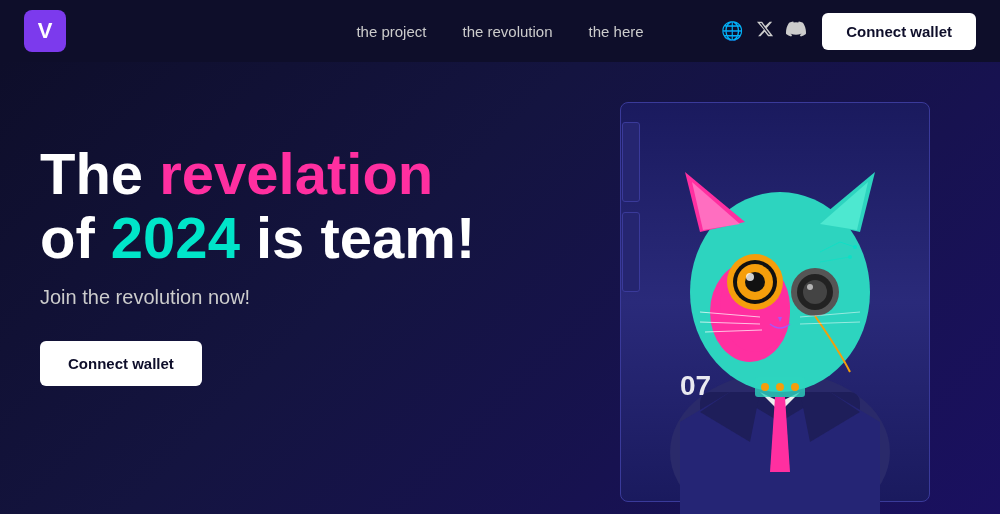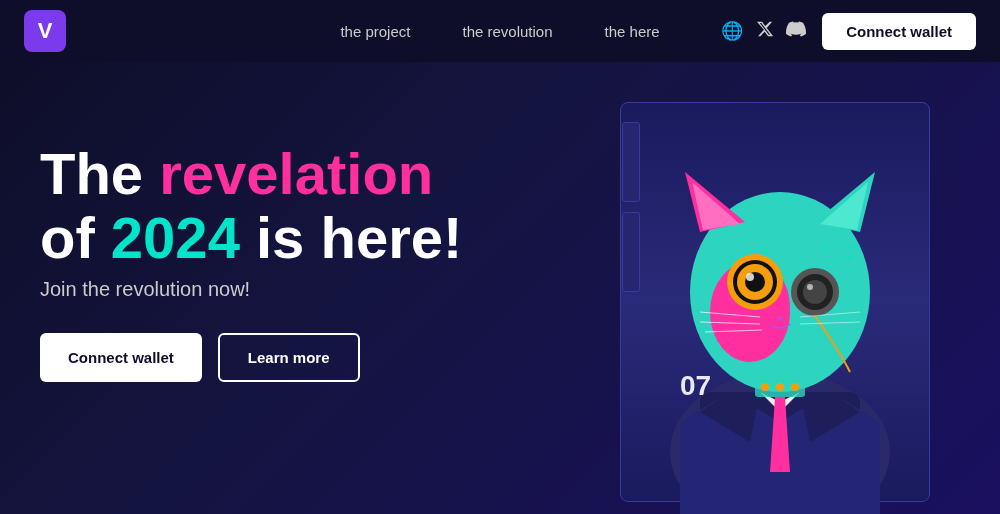--- a/index.html
+++ b/index.html
@@ -34,21 +34,21 @@
       align-items: center;
       justify-content: center;
       font-weight: 900;
       font-size: 22px;
       color: #fff;
     }
 
     .nav-links {
       display: flex;
       align-items: flex-start;
-      gap: 52px;
+      gap: 36px;
       position: absolute;
       left: 50%;
       transform: translateX(-50%);
     }
 
     .nav-link {
       color: #ccc;
       text-decoration: none;
       font-size: 15px;
       cursor: pointer;
@@ -99,21 +99,21 @@
     .hero-left {
       flex: 1;
       padding-top: 50px;
       max-width: 520px;
     }
 
     .hero-headline {
       font-size: 58px;
       font-weight: 900;
       line-height: 1.1;
-      margin-bottom: 8px;
+      margin-bottom: 16px;
     }
 
     .text-white { color: #ffffff; }
     .text-pink { color: #ff2fa0; }
     .text-cyan { color: #00e5c9; }
 
     .hero-sub {
       font-size: 20px;
       color: #ccc;
       margin-bottom: 32px;
@@ -220,26 +220,25 @@
       </span>
     </div>
     <button class="connect-wallet-btn">Connect wallet</button>
   </div>
 </nav>
 
 <section class="hero">
   <div class="hero-left">
     <h1 class="hero-headline">
       <span class="text-white">The </span><span class="text-pink">revelation</span><br>
-      <span class="text-white">of </span><span class="text-cyan">2024</span><span class="text-white"> is here!</span>
+      <span class="text-white">of </span><span class="text-cyan">2024</span><span class="text-white"> is team!</span>
     </h1>
     <p class="hero-sub">Join the revolution now!</p>
     <div class="hero-buttons">
       <button class="btn-connect">Connect wallet</button>
-      <button class="btn-learn">Learn more</button>
     </div>
   </div>
 
   <div class="hero-right">
     <div class="cat-bg"></div>
 
     <div style="position:absolute; left:42px; top:40px; width:18px; height:80px; background:#252570; border:1px solid #3a3a9a; border-radius:3px;"></div>
     <div style="position:absolute; left:42px; top:130px; width:18px; height:80px; background:#252570; border:1px solid #3a3a9a; border-radius:3px;"></div>
 
     <div class="panel-number">07</div>

